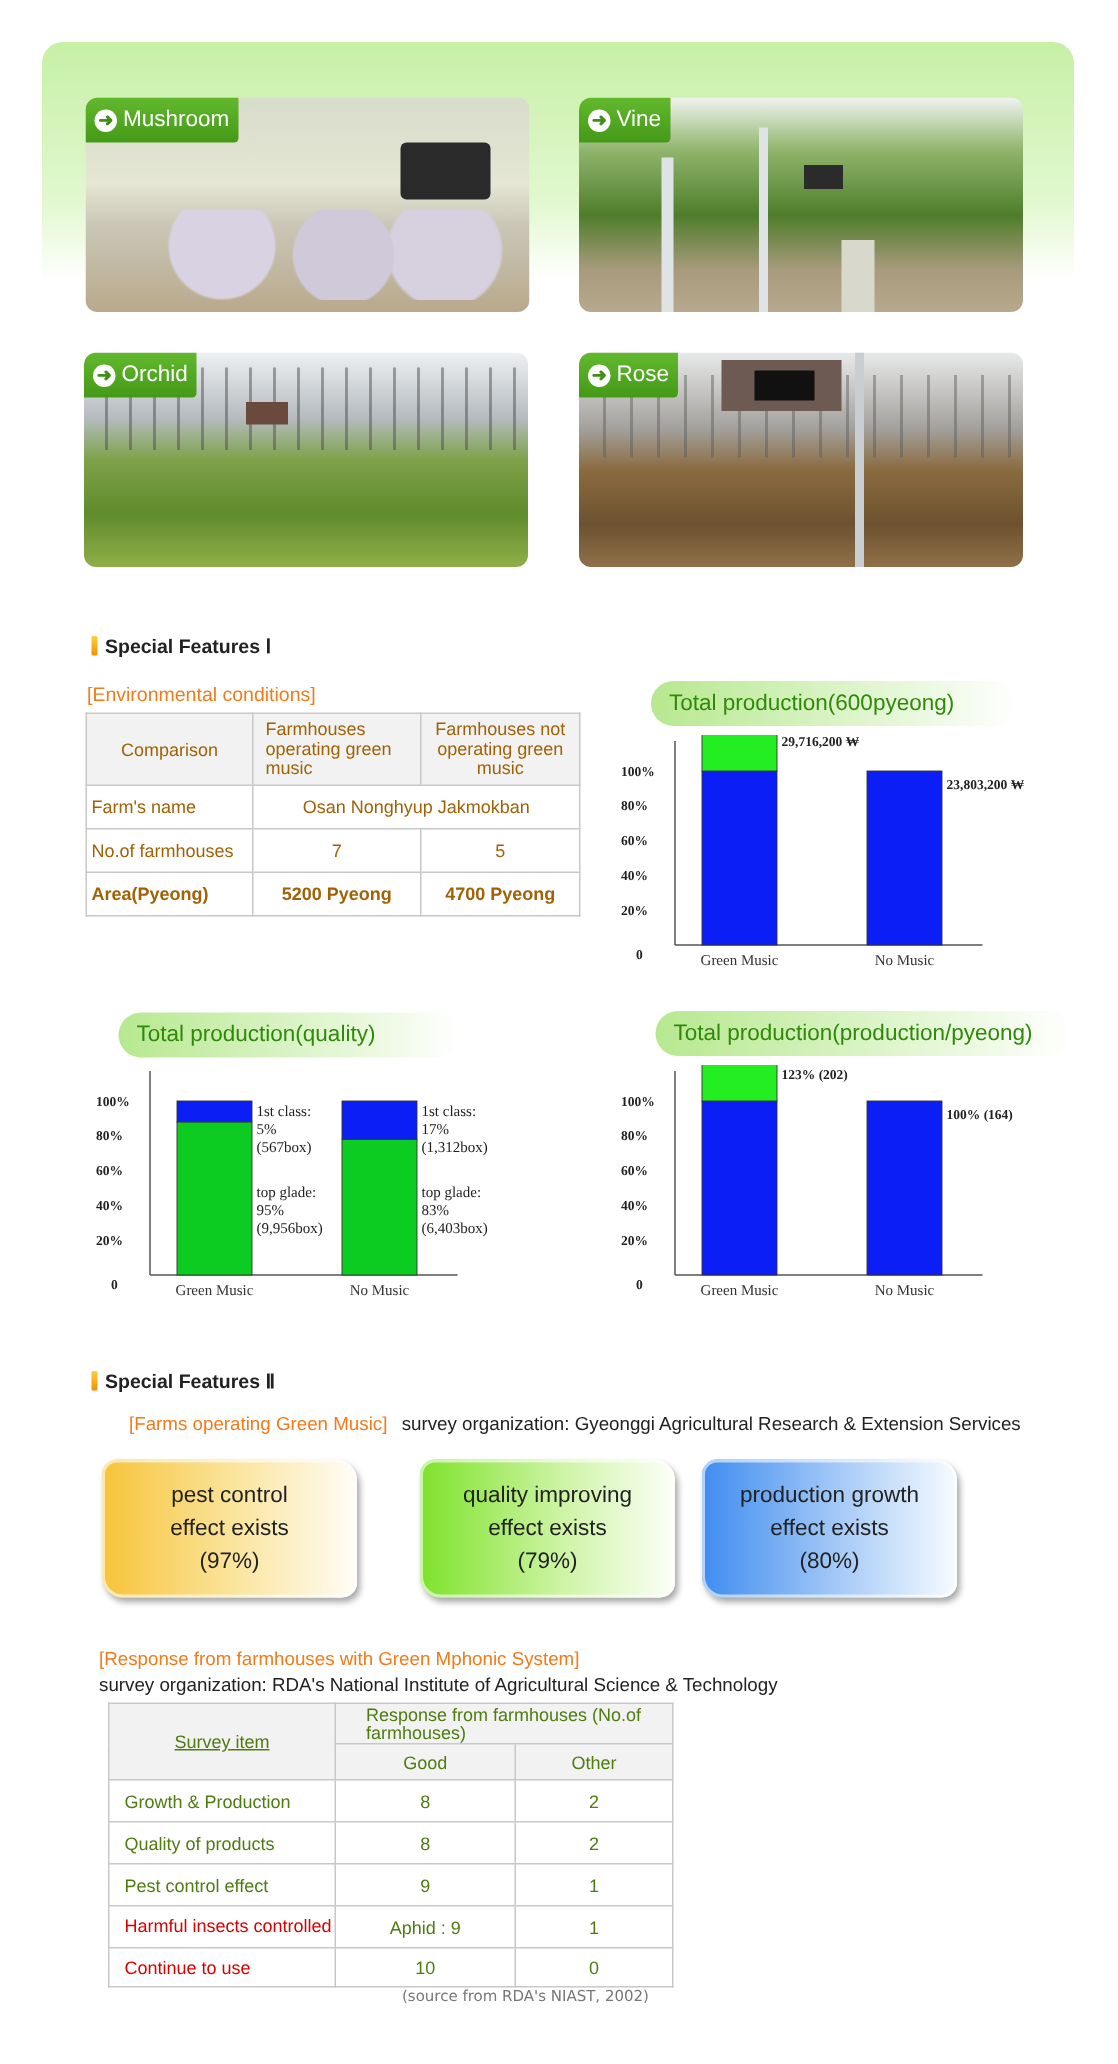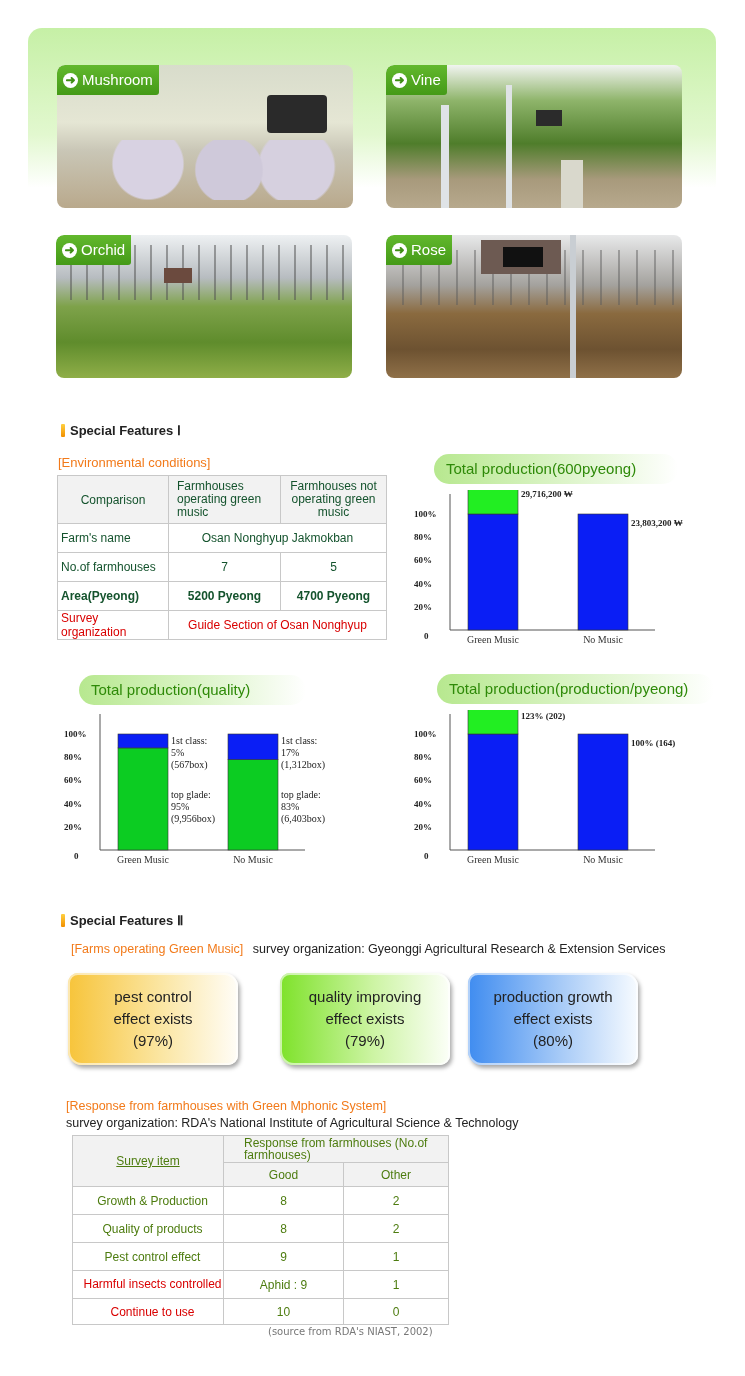--- a/index.html
+++ b/index.html
@@ -18,39 +18,39 @@
   .sc-vine{background:linear-gradient(#f1f4f0 0%,#8eb46a 25%,#4f7d2b 55%,#a89a7c 80%,#b7a98d 100%);}
   .sc-orch{background:linear-gradient(#eef1f3 0%,#b7bcc0 30%,#7ea24a 50%,#5f8c2c 75%,#8fae48 100%);}
   .sc-rose{background:linear-gradient(#e8e9ea 0%,#a4a29e 35%,#8a6a3f 55%,#6d5231 80%,#8f7048 100%);}
 
   
   .sec-title{font-family:"Liberation Sans",sans-serif;font-size:13px;font-weight:bold;color:#222;display:flex;align-items:center;gap:5px;}
   .sec-bar{width:4px;height:13px;background:linear-gradient(#ffd040,#f29000);border-radius:1px;}
   .orange-label{font-family:"Liberation Sans",sans-serif;font-size:13px;color:#f27a1a;}
   
   table{border-collapse:collapse;font-family:"Liberation Sans",sans-serif;}
-  .env td{border:1px solid #c8c8c8;font-size:12px;color:#14532d;padding:0 3px;}
+  .env td{border:1px solid #c8c8c8;font-size:12px;color:#a16207;padding:0 3px;}
   .env .hdr td{background:#f2f2f2;}
   .red{color:#d90000 !important;}
   
   .pill{height:30px;border-radius:15px;background:linear-gradient(to right,#b7e88f,#e8f8db 70%,#ffffff);font-family:"Liberation Sans",sans-serif;font-size:15px;color:#2e8a08;line-height:30px;padding-left:12px;}
   .chart svg text{font-family:"Liberation Serif",serif;}
   .cat-label{font-family:"DejaVu Sans",sans-serif;font-size:10px;fill:#333;}
   .note{font-family:"DejaVu Sans",sans-serif;font-size:10px;fill:#222;}
   
   .card{width:170px;height:92px;display:flex;align-items:center;justify-content:center;text-align:center;
     font-family:"Liberation Sans",sans-serif;font-size:15px;line-height:22px;color:#222;border-radius:10px 14px 10px 14px;
     box-shadow:2px 3px 4px rgba(0,0,0,0.35),inset 0 0 0 2px rgba(255,255,255,0.6);}
   .c1{background:linear-gradient(to right,#f7c43a,#fbe6a3 55%,#fffdf7);}
   .c2{background:linear-gradient(to right,#7ee22a,#cdf4a4 55%,#fcfff8);}
   .c3{background:linear-gradient(to right,#3f8cf0,#a8cbf7 55%,#f7fbff);}
   
   .resp td{border:1px solid #c8c8c8;font-size:12px;color:#4d7c0f;text-align:center;}
   .resp .hdr td{background:#f2f2f2;}
-  .resp td.item{text-align:center;padding-left:10px;}
+  .resp td.item{text-align:left;padding-left:10px;}
   .source{font-family:"DejaVu Sans",sans-serif;font-size:10px;color:#777;}
 </style>
 </head>
 <body>
 
 <div class="abs photo-panel"></div>
 
 <div class="abs photo" style="left:57px;top:65px;">
   <div class="scene sc-mush">
     <div class="abs" style="left:210px;top:30px;width:60px;height:38px;background:#2a2a2a;border-radius:4px;"></div>
@@ -119,24 +119,20 @@
   </tr>
   <tr style="height:29px;">
     <td>No.of farmhouses</td>
     <td style="text-align:center;">7</td>
     <td style="text-align:center;">5</td>
   </tr>
   <tr style="height:29px;font-weight:bold;">
     <td>Area(Pyeong)</td>
     <td style="text-align:center;">5200 Pyeong</td>
     <td style="text-align:center;">4700 Pyeong</td>
-  </tr>
-  <tr style="height:26px;">
-    <td class="red">Survey organization</td>
-    <td colspan="2" class="red" style="text-align:center;">Guide Section of Osan Nonghyup</td>
   </tr>
 </tbody>
   </table>
 
 <div class="abs pill" style="left:434px;top:454px;width:232px;">Total production(600pyeong)</div>
 <div class="abs chart" style="left:410px;top:490px;width:290px;height:160px;">
   <svg id="chart0" width="290" height="160">
       <line x1="40" y1="4" x2="40" y2="140" stroke="#555" stroke-width="1"></line>
       <line x1="40" y1="140" x2="245" y2="140" stroke="#555" stroke-width="1"></line>
       <text x="14" y="149" font-size="9" font-weight="bold" fill="#222">0</text>
@@ -206,21 +202,21 @@
       <text x="193" y="153" text-anchor="middle" class="cat-label">No Music</text>
       <text x="221" y="36" font-size="9" font-weight="bold" fill="#222">100% (164)</text>
     </svg>
 </div>
 
 <div class="abs sec-title" style="left:61px;top:913px;">
   <span class="sec-bar"></span>
   <span>Special Features Ⅱ</span>
 </div>
 
-<div class="abs" style="left:47px;top:942px;font-family:'Liberation Sans',sans-serif;font-size:12.5px;white-space:nowrap;padding-left:24px;">
+<div class="abs" style="left:62px;top:942px;font-family:'Liberation Sans',sans-serif;font-size:12.5px;white-space:nowrap;padding-left:24px;">
   <span class="orange-label" style="font-size:12.5px;">[Farms operating Green Music]</span>
   <span style="margin-left:6px;color:#222;">survey organization: Gyeonggi Agricultural Research &amp; Extension Services</span>
 </div>
 
 <div class="abs card c1" style="left:68px;top:973px;">
   <div><span>pest control</span><br><span>effect exists</span><br><span>(97%)</span></div>
 </div>
 <div class="abs card c2" style="left:280px;top:973px;">
   <div><span>quality improving</span><br><span>effect exists</span><br><span>(79%)</span></div>
 </div>

